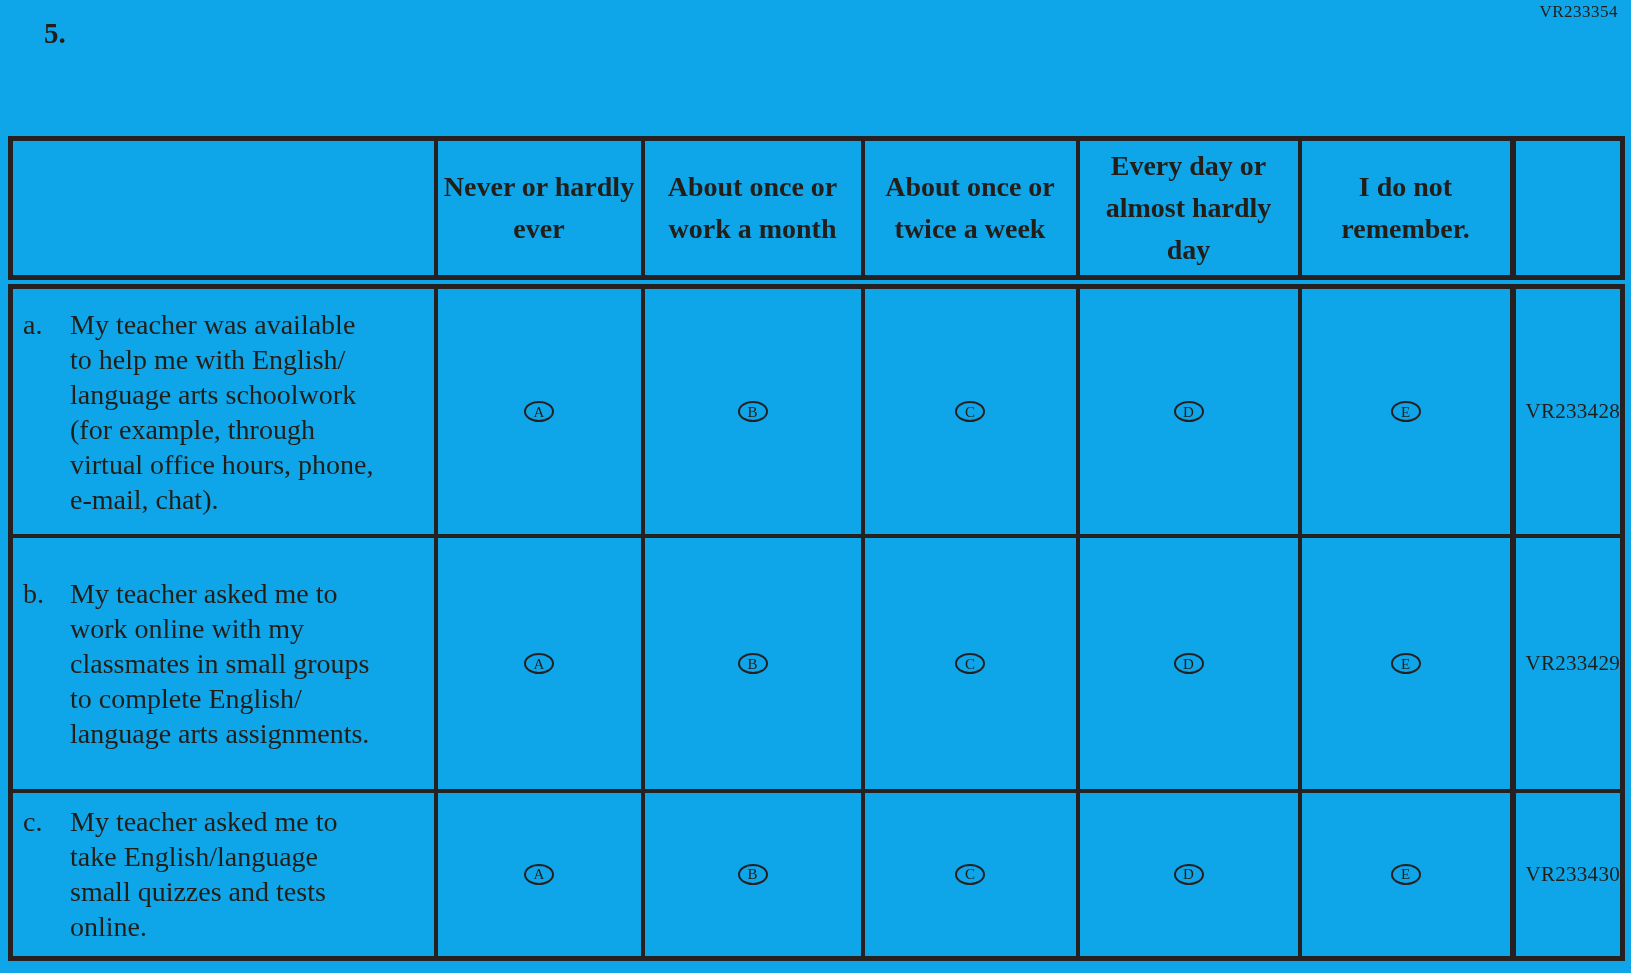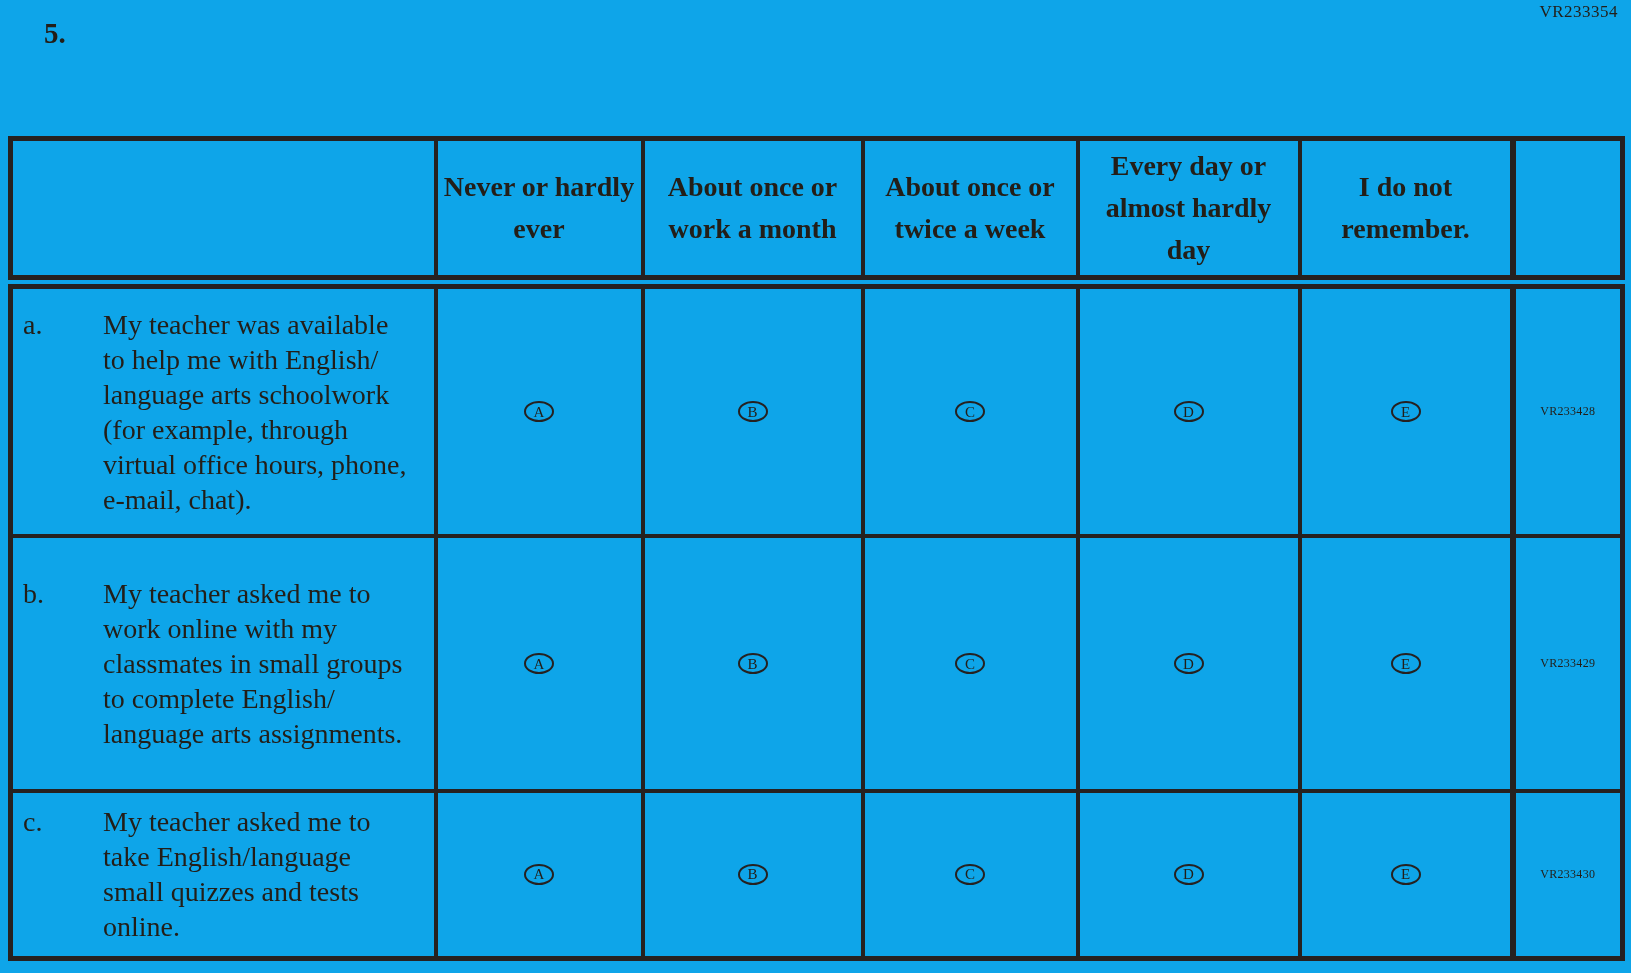--- a/index.html
+++ b/index.html
@@ -74,43 +74,42 @@
     padding: 6px 8px 6px 10px;
     font-size: 28px;
     line-height: 35px;
   }
   .stem-letter {
     flex: 0 0 47px;
     width: 47px;
   }
   .stem-text {
     width: 312px;
-    margin-left: 33px;
   }
   td.bubble-cell {
     text-align: center;
   }
   .bubble {
     display: inline-flex;
     align-items: center;
     justify-content: center;
     width: 30px;
     height: 21px;
     border: 2.5px solid #262120;
     border-radius: 50%;
     font-size: 15px;
     line-height: 1;
     background: transparent;
     cursor: pointer;
     box-sizing: border-box;
     padding-top: 1px;
   }
   td.vr-cell {
-    font-size: 12px;
-    text-align: center;
+    font-size: 21px;
+    text-align: right;
     padding-left: 4px;
     letter-spacing: 0.3px;
   }
 </style>
 </head>
 <body>
 
 <div class="page">
 
   <div class="top-code">VR233354</div>

